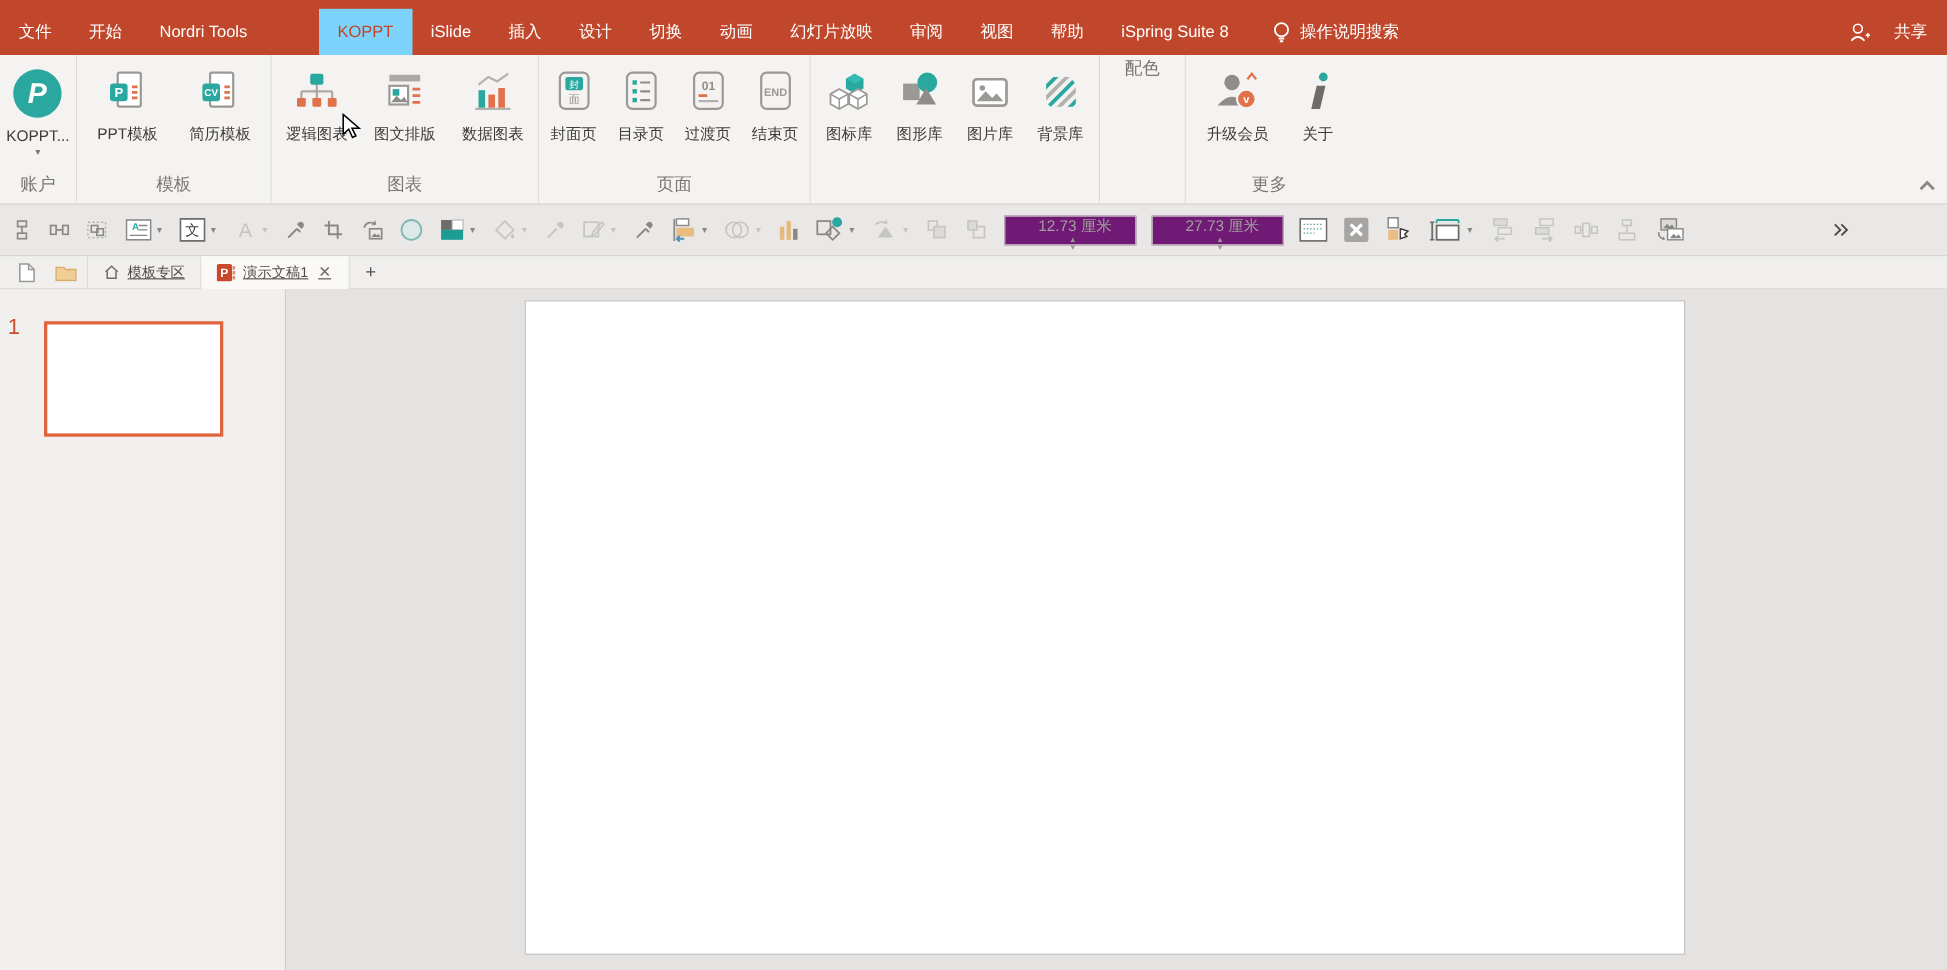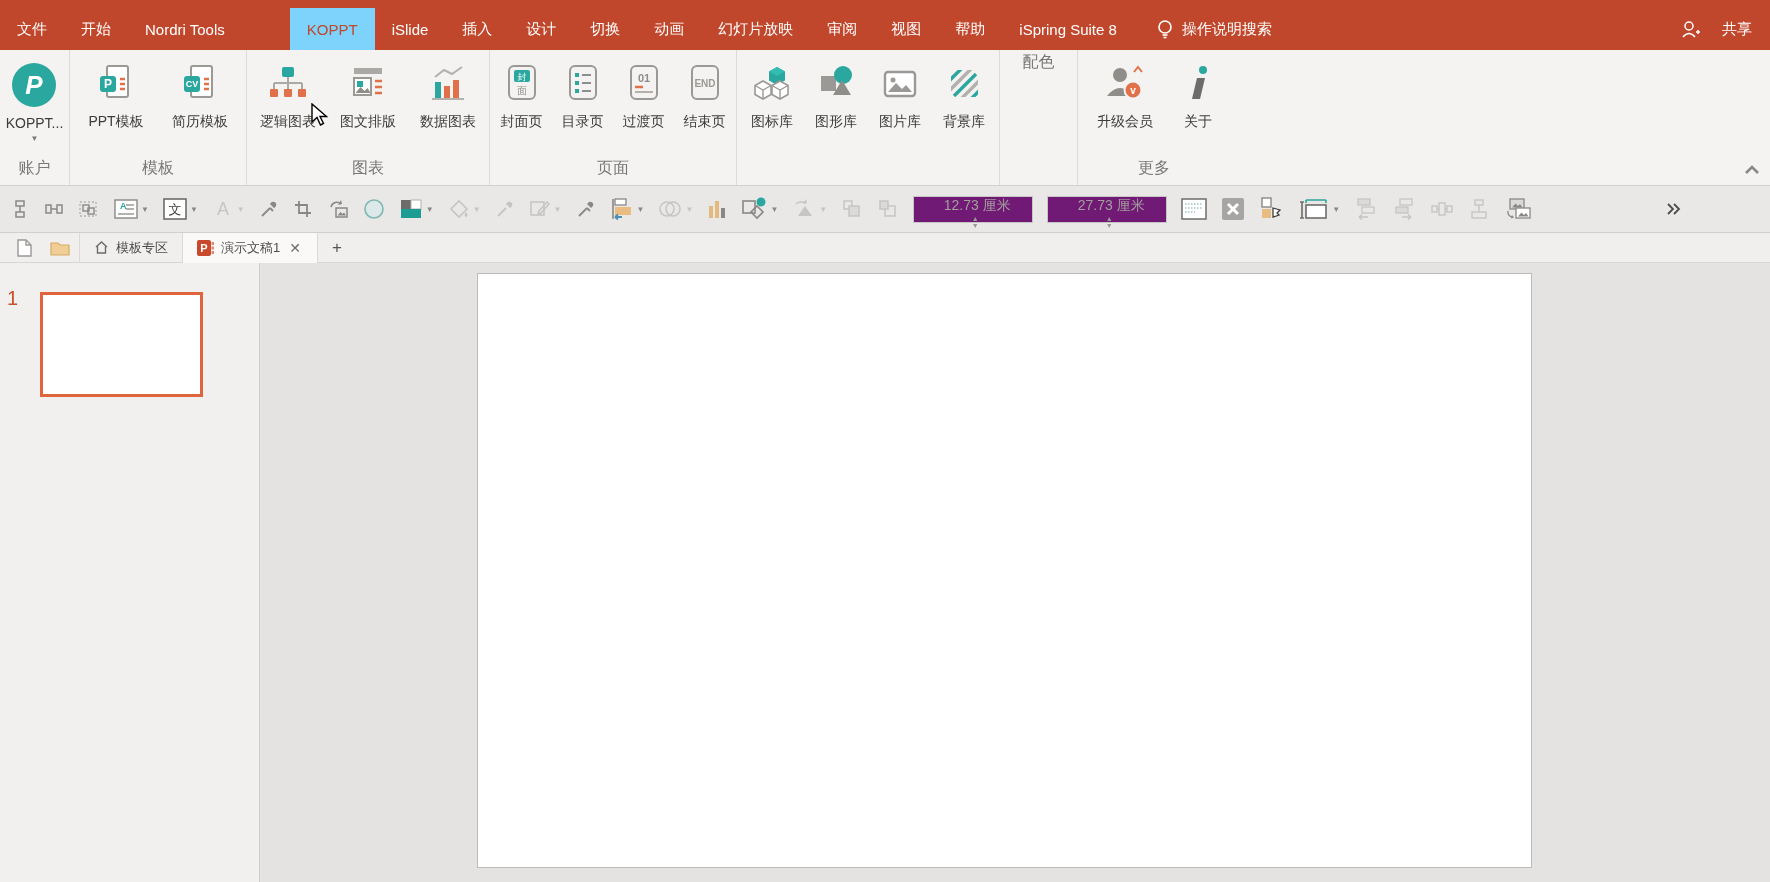--- a/index.html
+++ b/index.html
@@ -29,21 +29,21 @@
   .tb { display:flex; align-items:center; gap:3px; cursor:pointer; }
   .tb .caret { font-size:8px; color:#8A8886; }
   .tb .caret.dis { color:#C6C5C3; }
   .spin-field { width:120px; height:27px; background:#701a75; border:1px solid #C8C6C4; display:flex; align-items:center; font-size:14px; color:#A29F9C; padding-left:8px;flex-direction:column; }
   .spin-field .val { flex:1; }
   .spin-btns { display:flex; flex-direction:column; font-size:7px; color:#9A9896; padding-right:4px; line-height:7px; text-align:center; }
 
   
   .tabbar { height:30px; background:#F0EFED; border-bottom:1px solid #D8D6D4; display:flex; align-items:center; font-size:13px; color:#4E4C4A; padding-left:8px; }
   .tabbar-icon { padding:0 9px; cursor:pointer; display:flex; align-items:center; }
-  .doc-tab { height:30px; display:flex; align-items:center; gap:7px; padding:0 14px; border-left:1px solid #DBD9D7; cursor:pointer; }
+  .doc-tab { height:30px; display:flex; align-items:center; gap:7px; padding:0 14px; border-left:1px solid #DBD9D7; cursor:pointer;text-decoration:underline; }
   .doc-tab.active { background:#FAF9F8; border-right:1px solid #DBD9D7; }
   .tab-close { color:#6E6C6A; font-size:14px; padding:0 2px; cursor:pointer; }
   .tab-add { font-size:17px; color:#555; padding:0 14px; cursor:pointer; }
   .tabbar-right { margin-left:auto; display:flex; align-items:center; gap:7px; padding-right:14px; cursor:pointer;margin-top:48px; }
 
   
   .main { display:flex; height:619px; }
   .slidepanel { width:260px; background:#F1F0EE; border-right:1px solid #CFCDCB; position:relative; }
   .slide-number { position:absolute; left:7px; top:24px; font-size:20px; color:#C8502E; }
   .slide-thumb { position:absolute; left:40px; top:29px; width:163px; height:105px; background:#FFF; border:3px solid #E0643C; cursor:pointer; }

